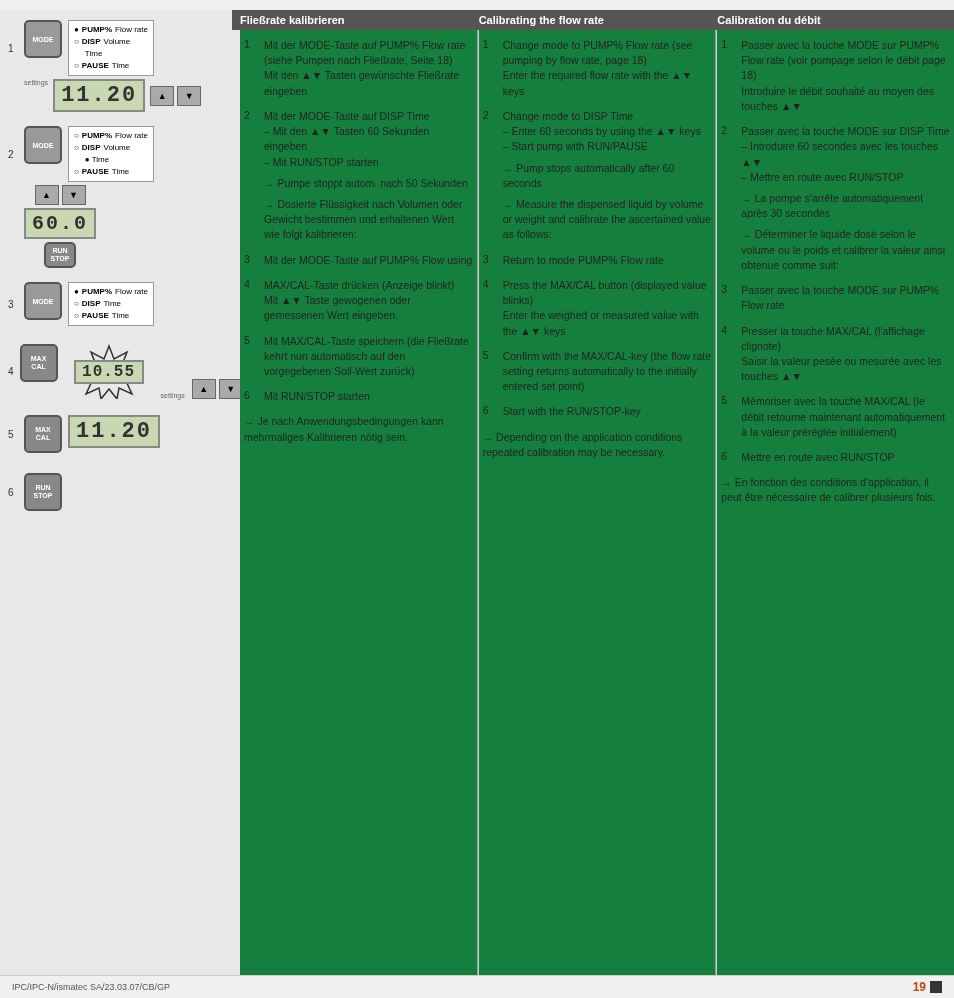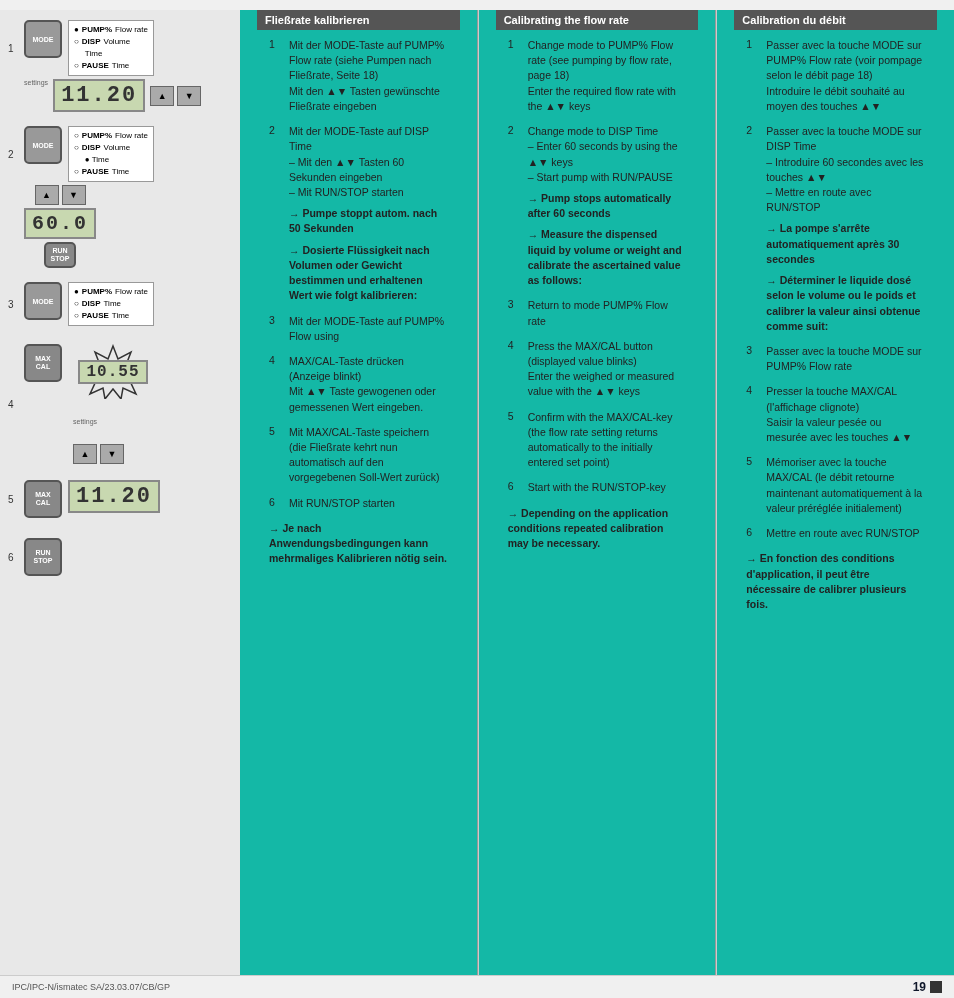--- a/index.html
+++ b/index.html
@@ -93,23 +93,23 @@
       cursor: pointer;
     }
 
     
     .columns {
       display: flex;
       flex: 1;
     }
     .col {
       flex: 1;
-      padding: 8px 29px;
+      padding: 8px 4px;
       border-left: 1px solid #ccc;
-      background: #14b8a6;
+      background: #15803d;
     }
     .col:first-child { border-left: none; }
     .col-header {
       font-size: 11px;
       font-weight: bold;
       color: white;
       padding: 4px 8px;
       margin: -8px -12px 8px -12px;
     }
     .col-header.german { background: #555; }
@@ -139,39 +139,38 @@
       margin: 0;
     }
     .step-content ul li::before {
       content: "– ";
     }
     .arrow-note {
       font-size: 10.5px;
       line-height: 1.45;
       color: #222;
       margin-top: 6px;
-      font-weight: bold;
     }
     .arrow-note::before {
       content: "→ ";
     }
     .footer {
       display: flex;
       justify-content: space-between;
       align-items: center;
       padding: 4px 12px;
       background: #f0f0f0;
       border-top: 1px solid #ccc;
       font-size: 9px;
       color: #555;
     }
     .page-number {
       font-size: 12px;
       font-weight: bold;
-      color: #0f172a;
+      color: #c2410c;
     }
     .page-marker {
       display: flex;
       align-items: center;
       gap: 4px;
     }
     .black-square {
       width: 12px;
       height: 12px;
       background: #333;
@@ -326,21 +325,21 @@
           </div>
         </div>
       </div>
 
       <div class="row-container" style="margin-top:8px;">
         <div class="device-row-wrapper">
           <span class="row-number">4</span>
           <div class="device-button max-cal" style="background:#888;">
             <span style="font-size:7px;line-height:1.1;text-align:center;">MAX<br>CAL</span>
           </div>
-          <div style="display:flex;flex-direction:column;align-items:flex-start;gap:19px;">
+          <div style="display:flex;flex-direction:row;align-items:flex-end;gap:2px;">
 
             <div style="position:relative;display:inline-flex;align-items:center;justify-content:center;">
               <svg width="90" height="55" viewBox="0 0 90 55">
                 <polygon points="45,2 50,15 63,8 58,21 72,20 63,30 75,35 62,37 68,50 55,44 53,55 45,45 37,55 35,44 22,50 28,37 15,35 27,30 18,20 32,21 27,8 40,15" fill="none" stroke="#333" stroke-width="1.5"></polygon>
               </svg>
               <div class="display-screen" style="position:absolute;font-size:16px;background:#c8d8b0;border:2px solid #888;padding:1px 4px;letter-spacing:1px;">10.55</div>
             </div>
             <span style="font-size:7px;color:#666;display:block;margin-left:5px;">settings</span>
             <div class="nav-buttons" style="margin-left:5px;">
               <div class="nav-btn">▲</div>

